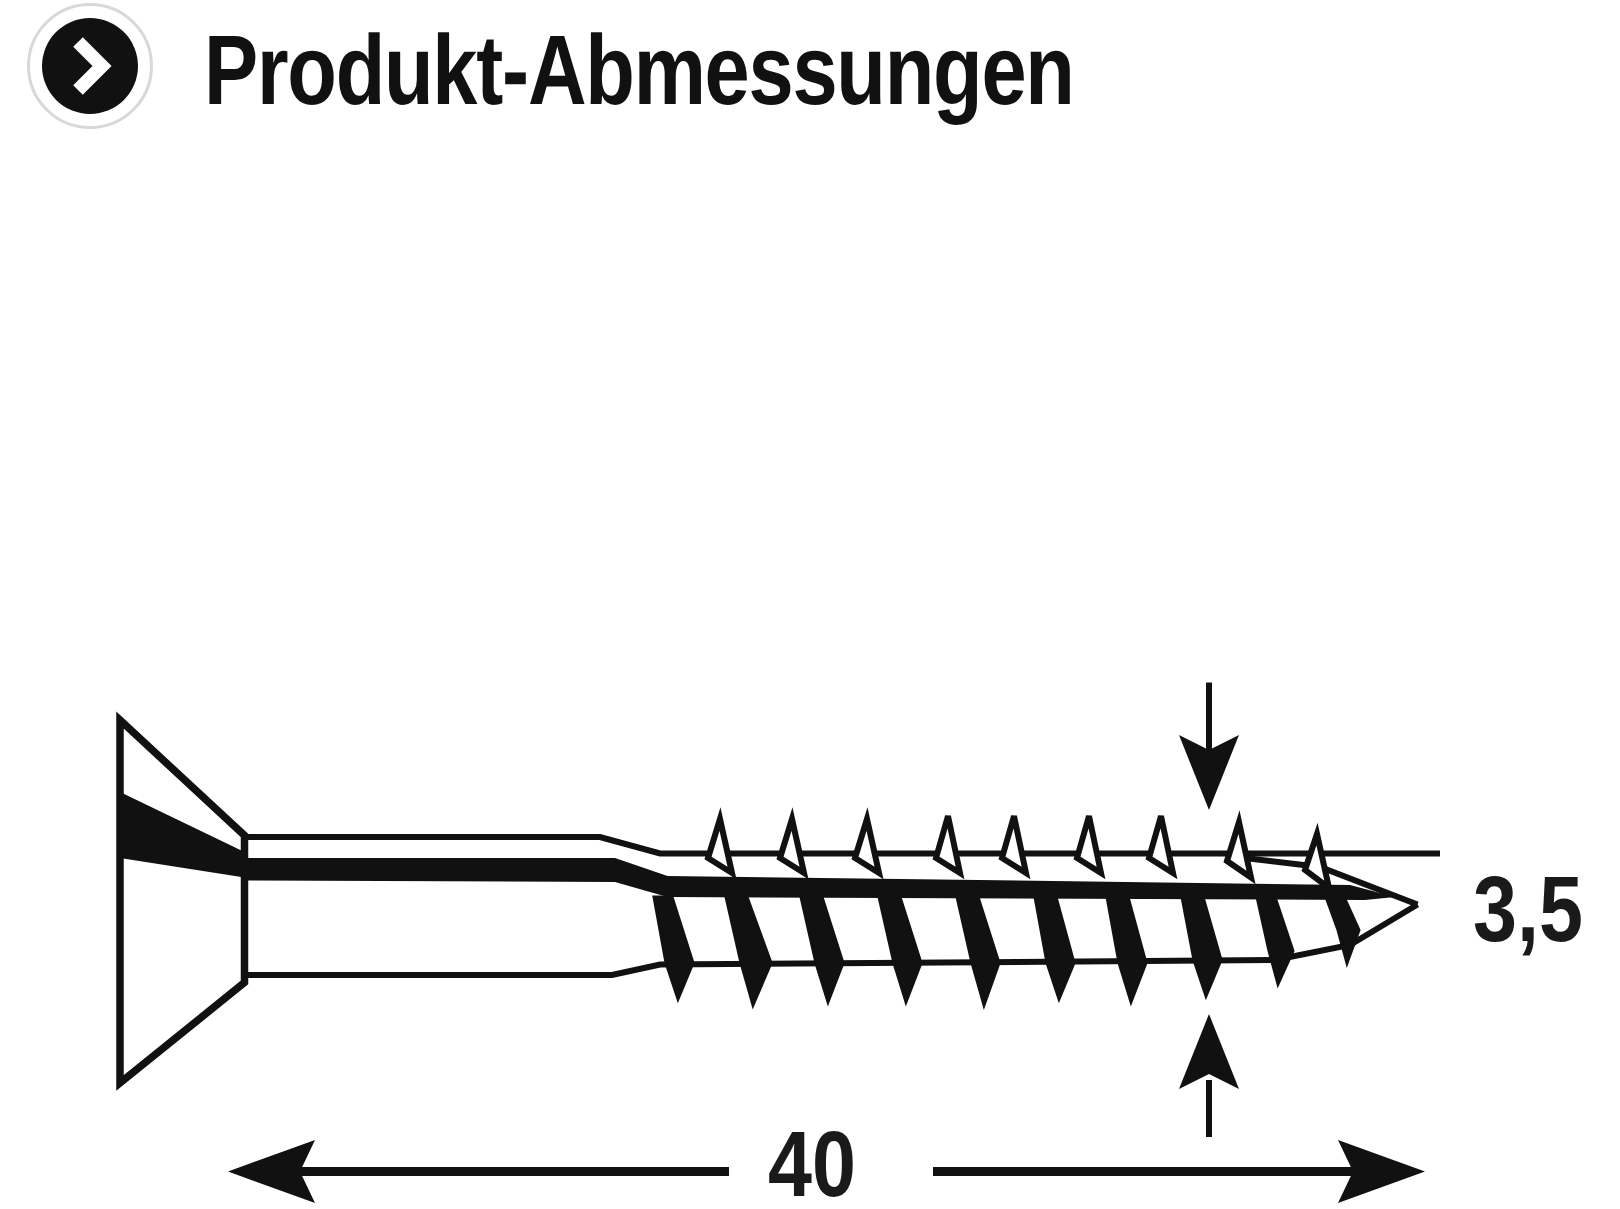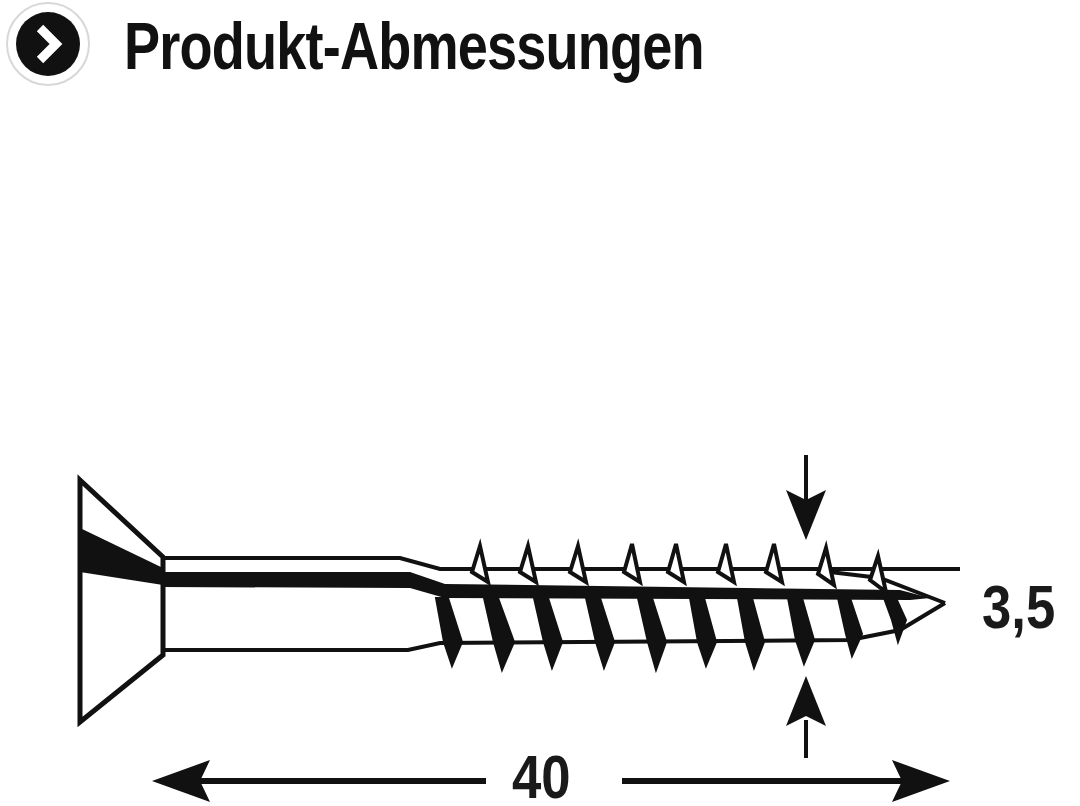--- a/index.html
+++ b/index.html
@@ -1,17 +1,17 @@
 <!DOCTYPE html>
 <html><head>
 <meta charset="utf-8">
 <style>
   html, body { margin: 0; padding: 0; background: #ffffff; }
   body { width: 1080px; height: 806px; position: relative; overflow: hidden; font-family: "Liberation Sans", sans-serif; }
-  .header { position: absolute; left: 4px; top: 0; height: 92px; width: 1024px; }
+  .header { position: absolute; left: 16px; top: 0; height: 92px; width: 1024px; }
   .badge { position: absolute; left: 2px; top: 2px; width: 84px; height: 84px; border-radius: 50%; border: 2px solid #d8d8d8; background: #fff; box-sizing: border-box; }
   .badge-inner { position: absolute; left: 8px; top: 8px; width: 64px; height: 64px; border-radius: 50%; background: #111; }
   .title { position: absolute; left: 120px; top: 6px; font-size: 66px; font-weight: bold; color: #111; letter-spacing: -1px; transform: scaleX(0.82); transform-origin: left center; white-space: nowrap; line-height: 80px; }
   .drawing { position: absolute; left: 0; top: 0; }
   .dim-label { position: absolute; font-weight: bold; color: #1a1a1a; white-space: nowrap; transform-origin: left center; }
   .dim-diameter { left: 982px; top: 572px; font-size: 62px; line-height: 70px; transform: scaleX(0.85); }
   .dim-length { left: 512px; top: 742px; font-size: 62px; line-height: 70px; transform: scaleX(0.85); }
 </style>
 </head>
 <body>

